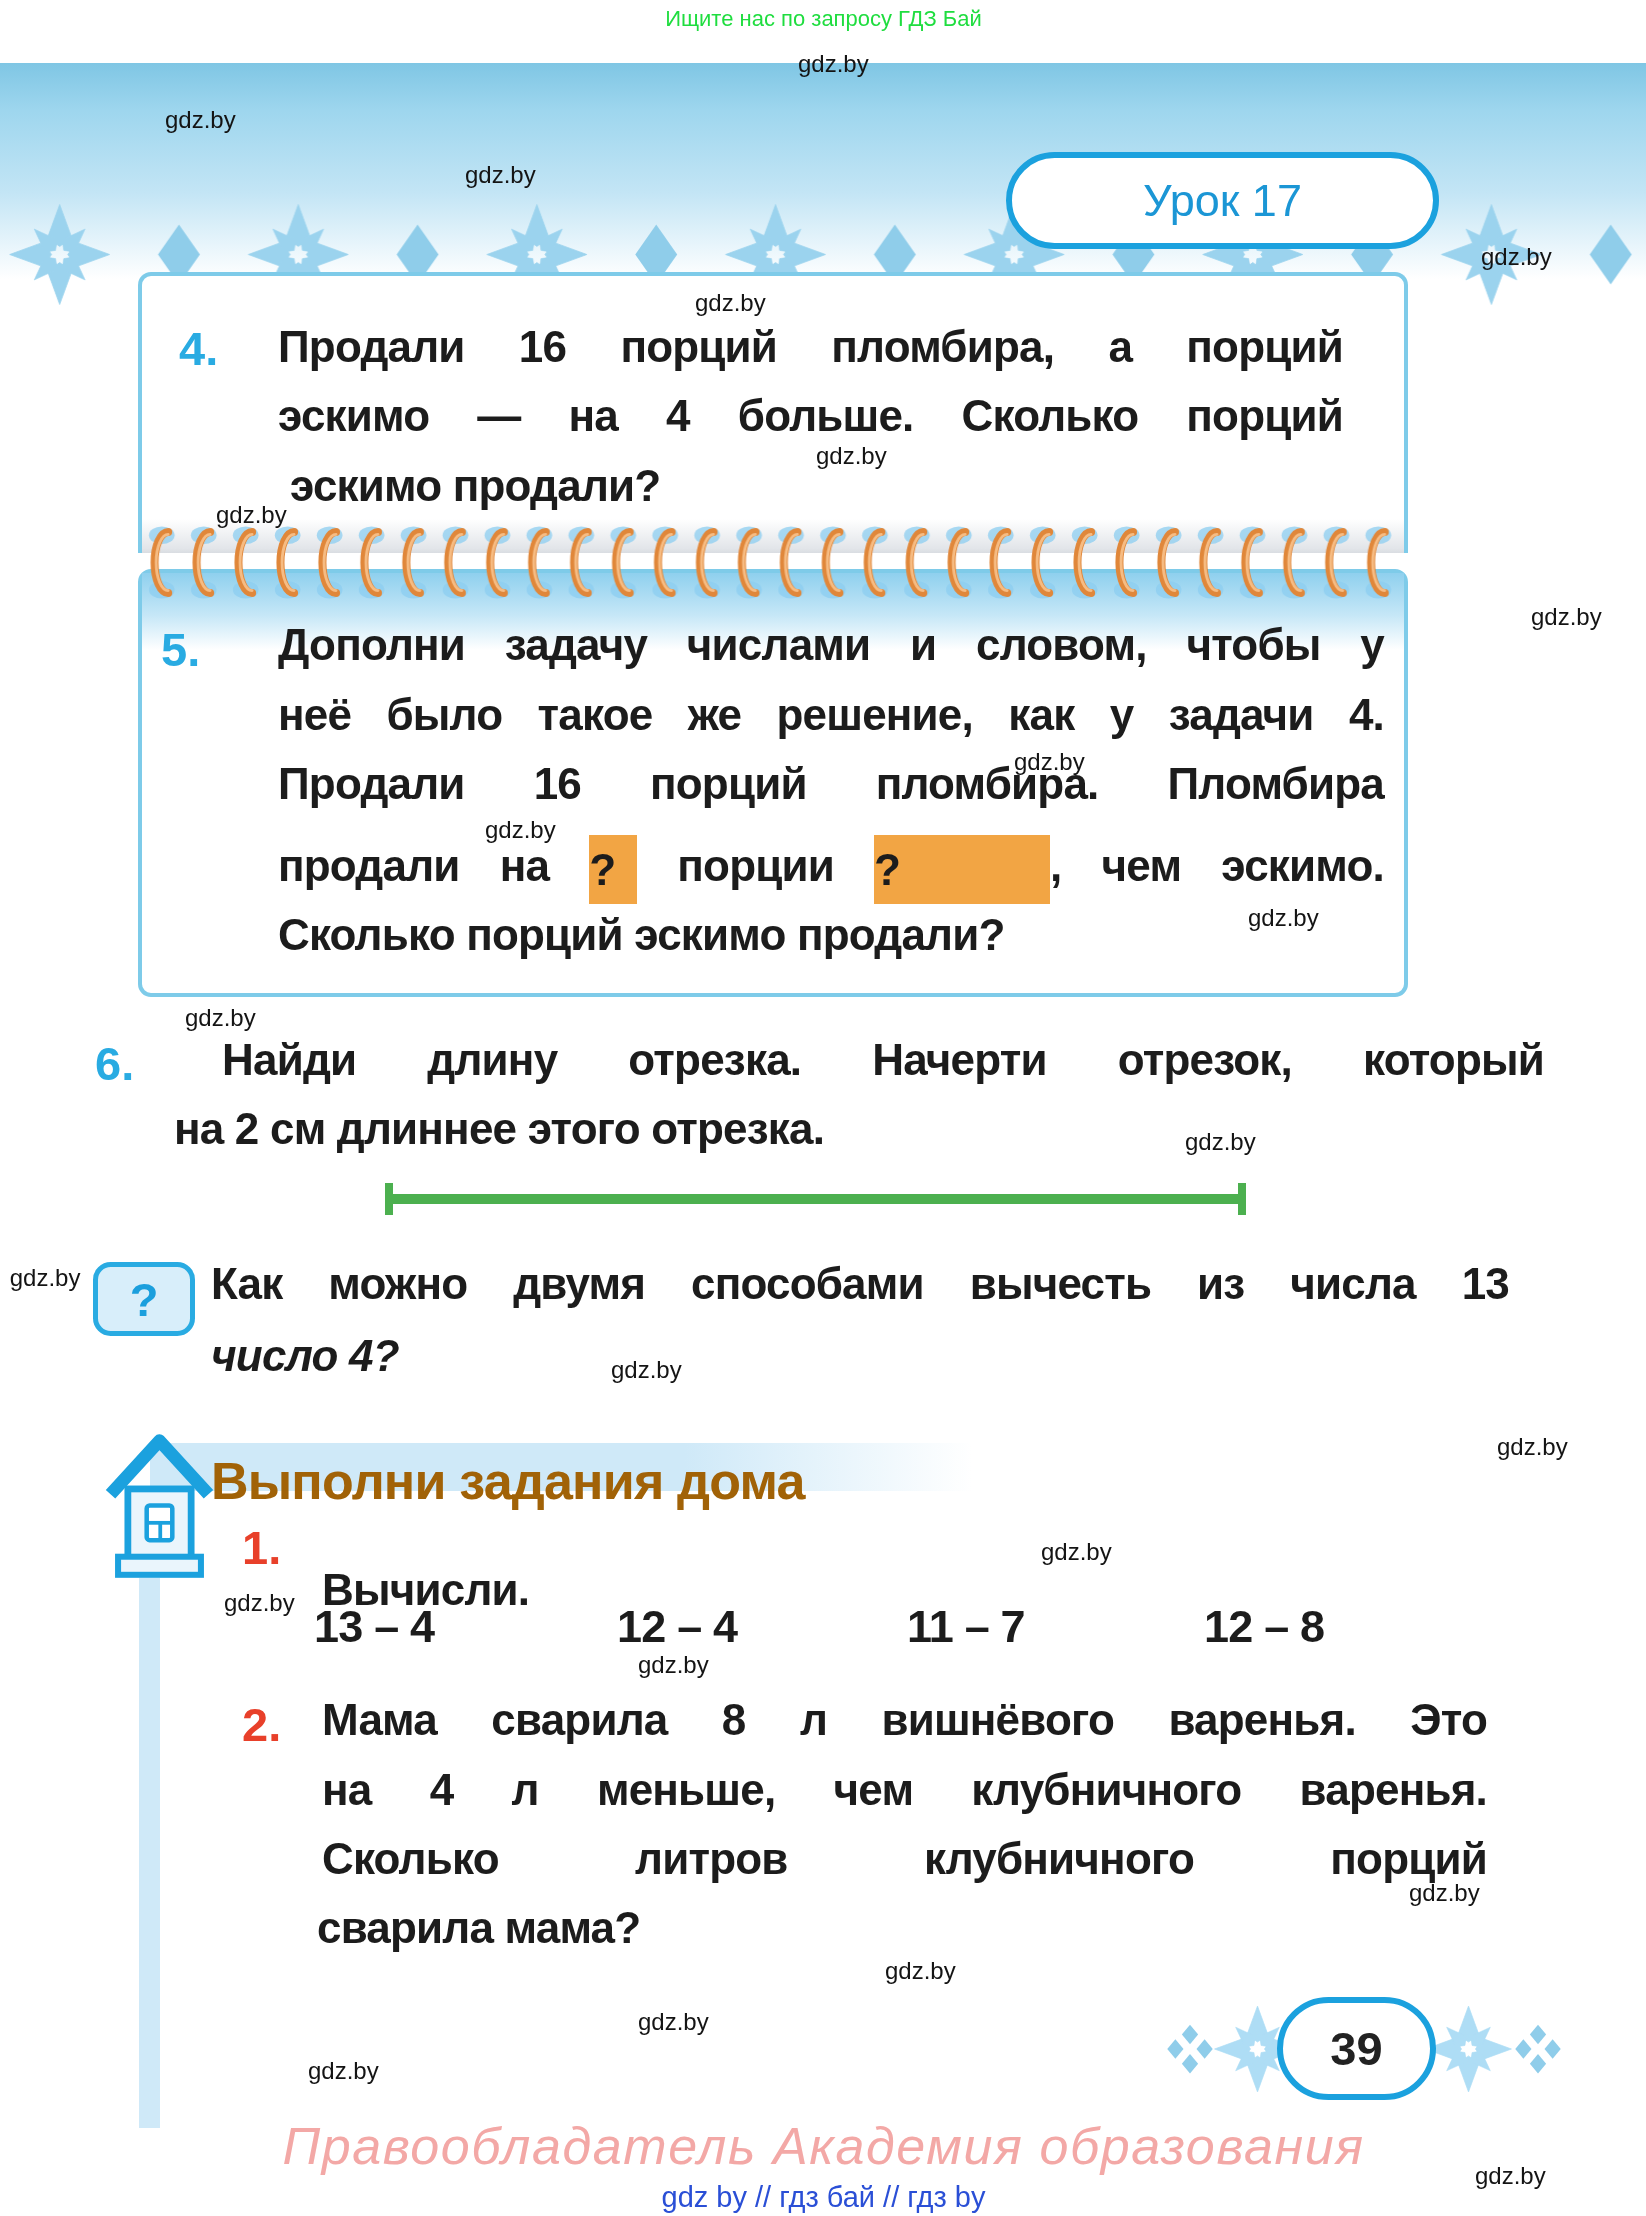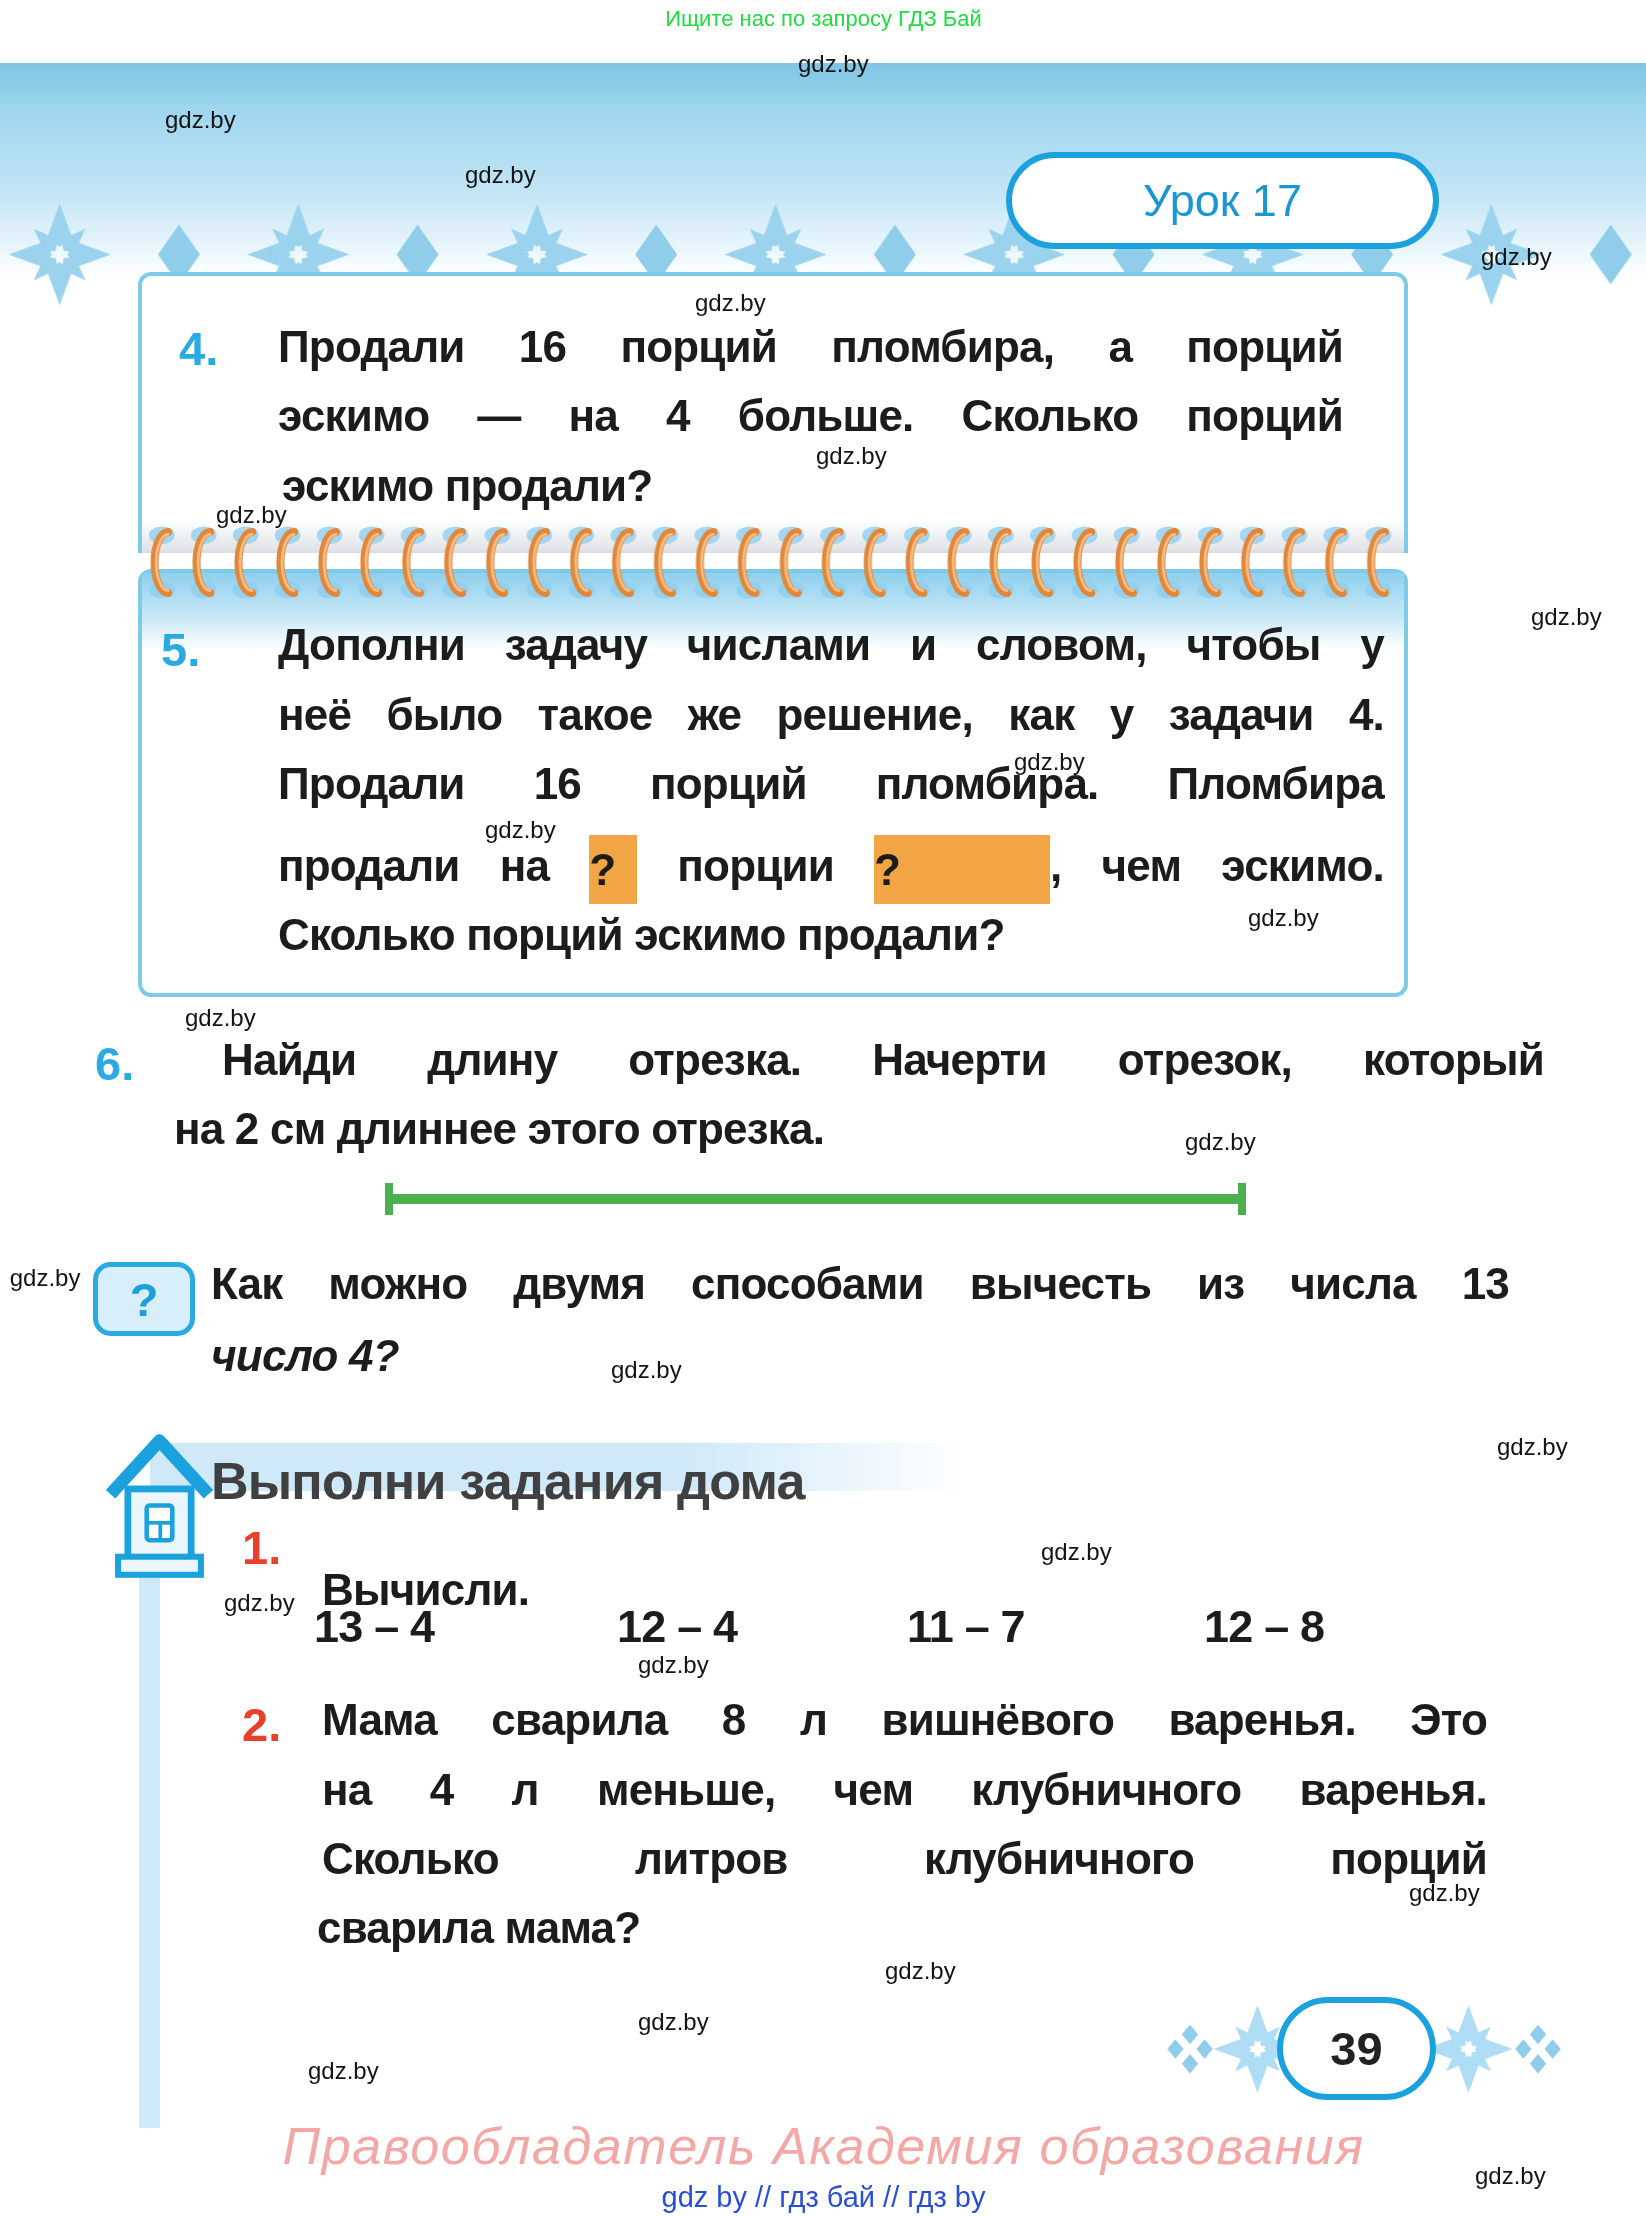--- a/index.html
+++ b/index.html
@@ -56,21 +56,21 @@
   
   .qbox{position:absolute;left:93px;top:1262px;width:102px;height:74px;box-sizing:border-box;
         border:5.6px solid #29abe2;border-radius:17.7px;background:#d8eefa;
         display:flex;align-items:center;justify-content:center;
         font-size:47px;font-weight:bold;color:#1b9fdd;}
 
   
   .headbar{position:absolute;left:150px;top:1443px;width:822px;height:48px;
            background:linear-gradient(90deg,#cfe9f8 0%,#cfe9f8 65%,rgba(207,233,248,0) 100%);}
   .vbar{position:absolute;left:139px;top:1578px;width:21px;height:550px;background:#cfe9f8;}
-  .hwhead{position:absolute;left:211px;top:1451px;font-size:52px;font-weight:bold;color:#404040;letter-spacing:-0.8px;}
+  .hwhead{position:absolute;left:211px;top:1451px;font-size:52px;font-weight:bold;color:#a16207;letter-spacing:-0.8px;}
   .house{position:absolute;left:103px;top:1427px;width:113px;height:157px;}
   .expr{position:absolute;top:1601px;font-size:45px;font-weight:bold;letter-spacing:-0.8px;}
 
   
   .pagepill{position:absolute;left:1277px;top:1997px;width:159px;height:103px;box-sizing:border-box;
             background:#fff;border:6.4px solid #1ba1de;border-radius:52px;z-index:3;
             display:flex;align-items:center;justify-content:center;font-size:47px;font-weight:bold;color:#222;}
   .star39{position:absolute;z-index:2;}
   .dclust{position:absolute;z-index:2;}
 
@@ -117,21 +117,21 @@
   </div>
 
   <div class="lesson">Урок 17</div>
 
   <div id="box4" class="tbox">
     <div class="curl"></div>
   </div>
   <div class="num bnum abs" style="left:179px;top:321px;">4.</div>
   <div class="tx just" style="left:278px;top:319px;width:1065px;">Продали 16 порций пломбира, а порций</div>
   <div class="tx just" style="left:278px;top:388px;width:1065px;">эскимо — на 4 больше. Сколько порций</div>
-  <div class="tx" style="left:282px;top:458px;">эскимо продали?</div>
+  <div class="tx" style="left:290px;top:458px;">эскимо продали?</div>
 
   <div class="gapstrip"></div>
 
   <div id="box5" class="tbox">
     <div class="lit"></div>
   </div>
 
   <svg class="coils" width="1264" height="77" viewBox="0 0 1568 96">
     <defs>
       <g id="coil">

